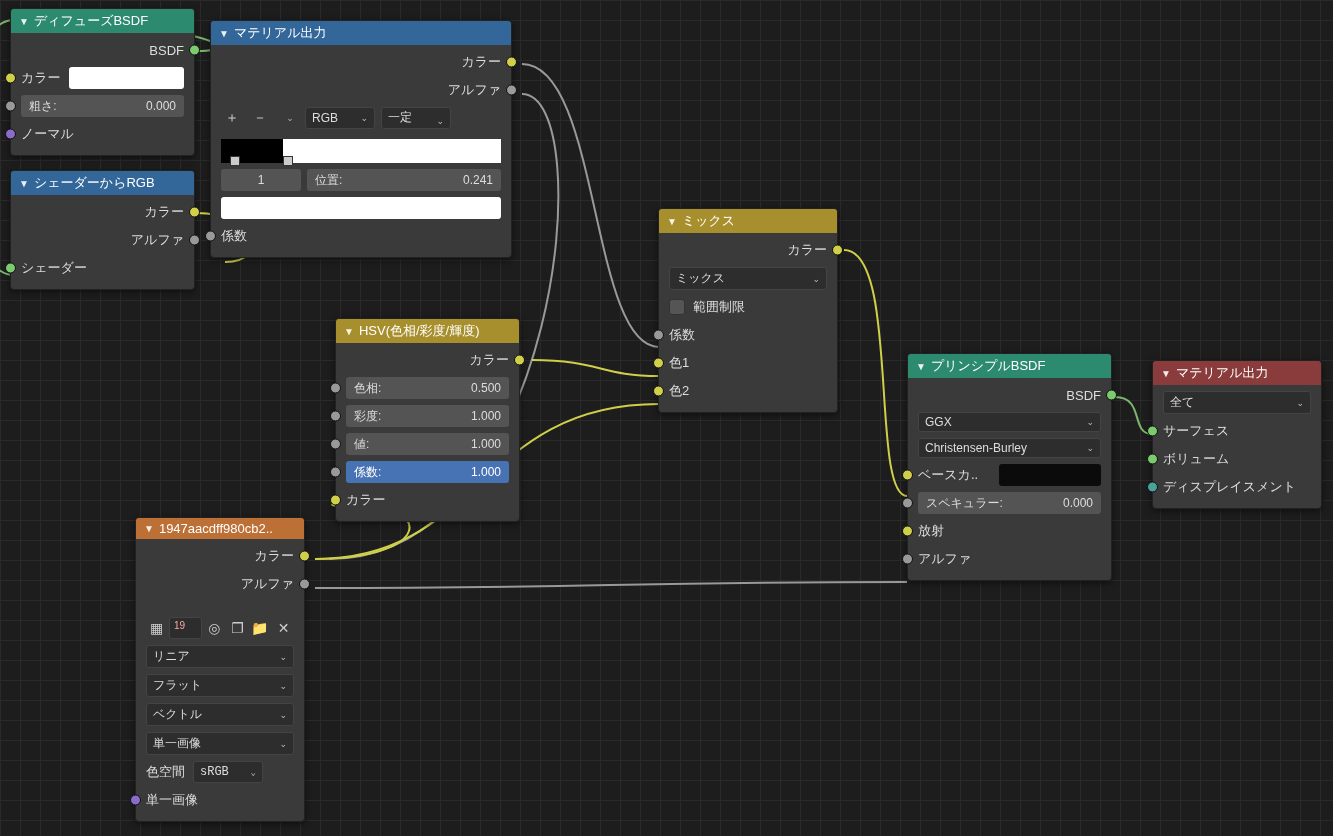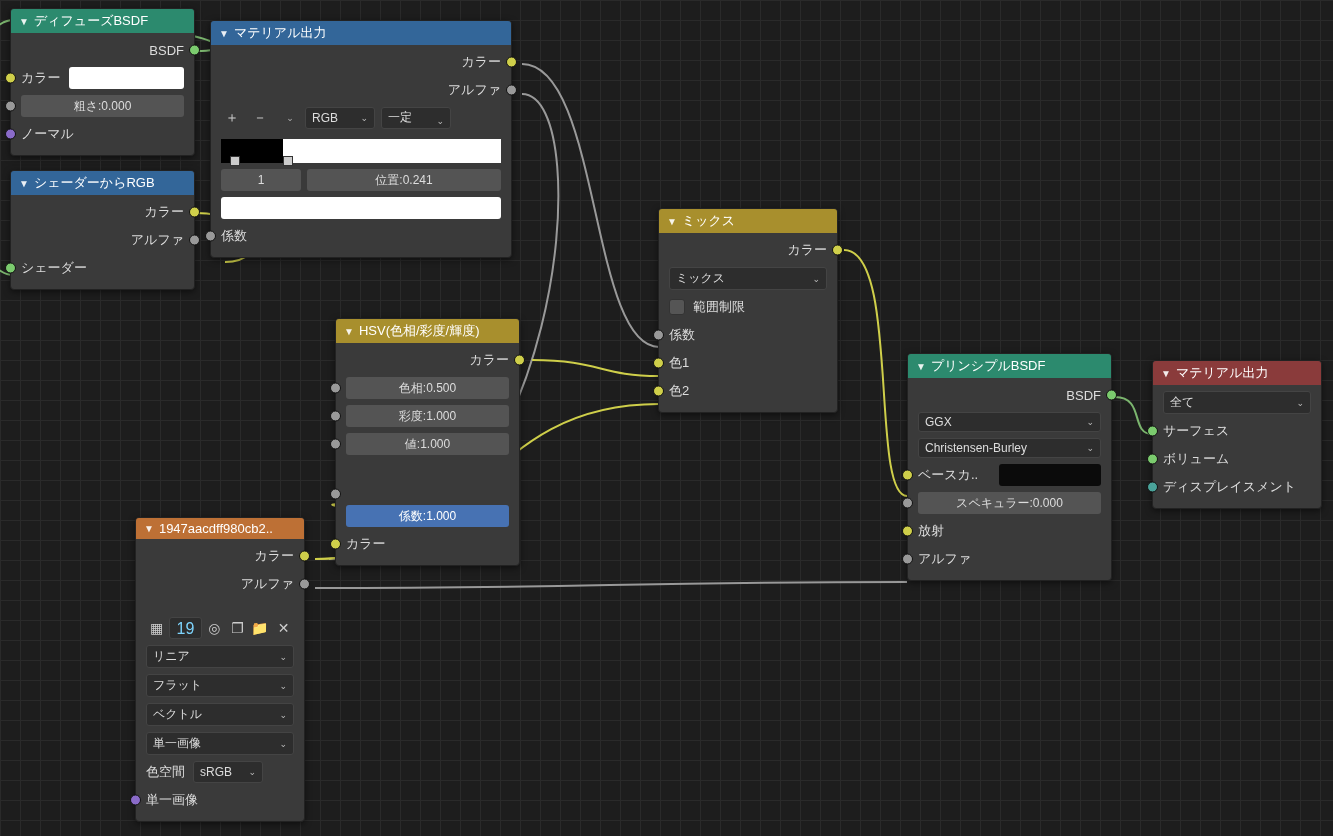--- a/index.html
+++ b/index.html
@@ -48,25 +48,25 @@
   }
   .sock-out { right:-16px; }
   .sock-in  { left:-16px; }
   .c-green { background:#7bcb6e; }
   .c-yellow{ background:#cfcf4a; }
   .c-gray  { background:#999; }
   .c-teal  { background:#4aa39a; }
   .c-purple{ background:#8a6bc9; }
   .field {
     background:#545454; border-radius:3px; padding:2px 8px;
-    display:flex; justify-content:center; align-items:center;
+    display:flex; justify-content:space-between; align-items:center;
     flex:1; height:22px; font-size:12px;
   }
   .field.num { background:#545454; }
-  .field.blue { background:#4772b3; color:#fff;margin-top:44px; }
+  .field.blue { background:#4772b3; color:#fff; }
   .swatch { width:60px; height:22px; border-radius:3px; }
   .swatch-white { background:#fff; }
   .swatch-dark  { background:#0b0b0b; }
   .dropdown {
     background:#2d2d2d; border:1px solid #444; border-radius:3px;
     padding:2px 6px; height:22px; font-size:12px;
     display:flex; align-items:center; justify-content:space-between; flex:1;
   }
   .chev { font-size:9px; opacity:.8; margin-left:4px; }
   .iconbtn {
@@ -80,21 +80,21 @@
   .colorramp .seg-black { width:22%; background:#000; }
   .colorramp .seg-white { width:78%; background:#fff; }
   .ramp-handle {
     position:absolute; bottom:-3px; width:10px; height:10px;
     background:#ccc; border:1px solid #333; transform:translateX(-50%);
   }
   .colorbar { height:22px; background:#fff; border-radius:3px; width:100%; }
   .checkbox { width:16px; height:16px; background:#555; border-radius:3px; border:1px solid #333; }
   .small-input {
     background:#2d2d2d; border:1px solid #444; border-radius:3px;
-    height:22px; padding:2px 4px; font-size:16px; color:#7dd3fc; width:34px; text-align:center;
+    height:22px; padding:2px 4px; font-size:10px; color:#fca5a5; width:34px; 
   }
 </style>
 </head>
 <body>
 
 <svg class="wires">
   <path d="M 196 51 C 260 51 180 20 14 20 C -50 20 -50 275 14 275" stroke="#7bb56e" stroke-width="2" fill="none"></path>
   <path d="M 196 213 C 260 213 270 262 225 262" stroke="#cfcf4a" stroke-width="2" fill="none"></path>
   <path d="M 522 64 C 600 64 590 347 659 347" stroke="#999" stroke-width="2" fill="none"></path>
   <path d="M 522 94 C 600 94 560 559 329 559" stroke="#999" stroke-width="2" fill="none"></path>
@@ -320,21 +320,21 @@
     <div class="dropdown">
         <span>ベクトル</span>
         <span class="chev">⌄</span>
       </div>
     <div class="dropdown">
         <span>単一画像</span>
         <span class="chev">⌄</span>
       </div>
     <div class="row" style="gap:8px;">
         <span>色空間</span>
-        <div class="dropdown" style="flex:0 0 70px;">
+        <div class="dropdown" style="flex:0 0 70px;font-family:Liberation Mono, monospace;">
           <span>sRGB</span>
           <span class="chev">⌄</span>
         </div>
       </div>
     <div class="row left">
         <span class="sock sock-in c-purple"></span>
         <span>単一画像</span>
       </div>
   </div>
 </div>

